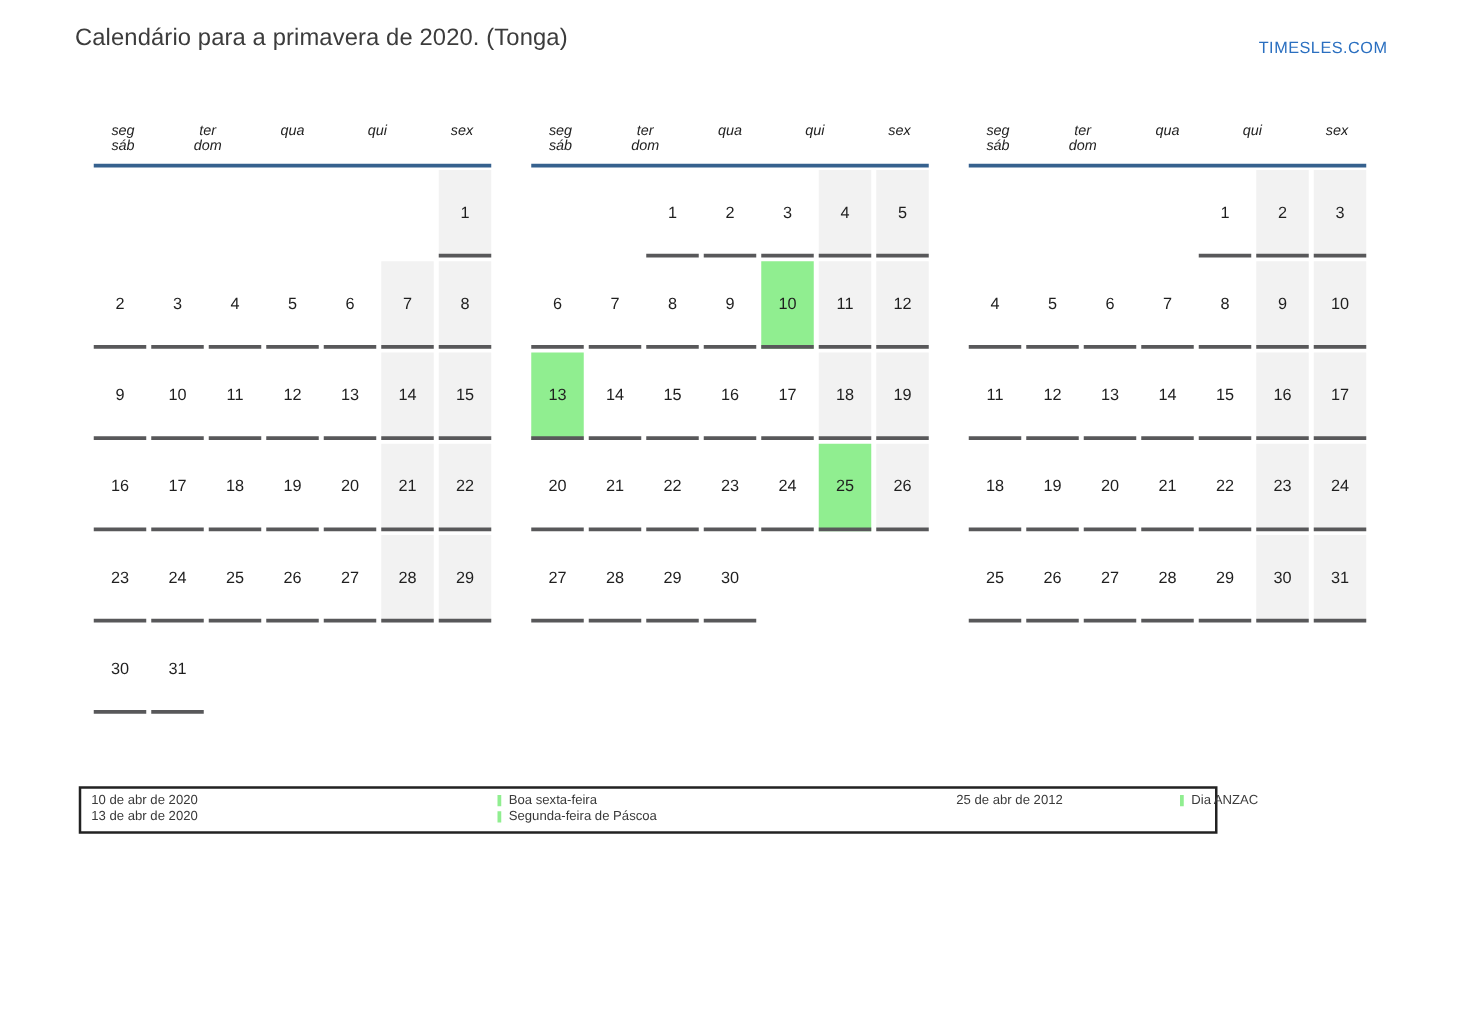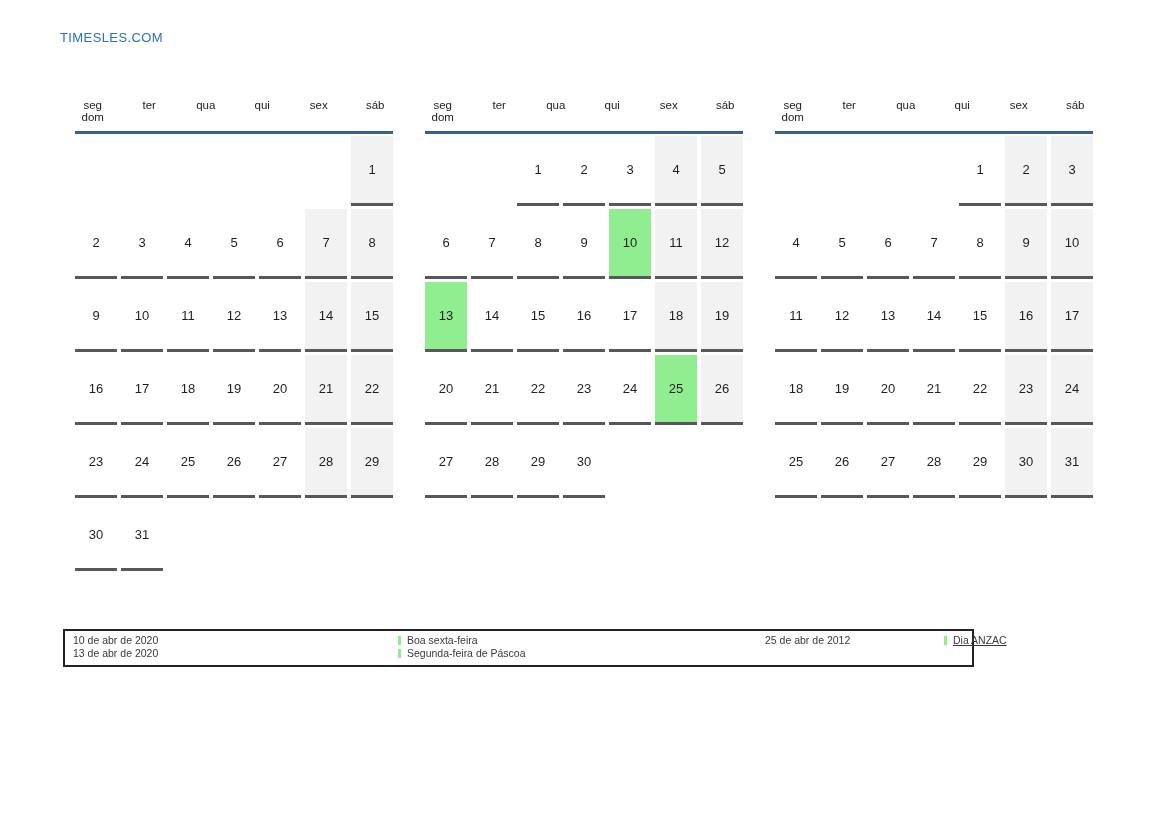--- a/index.html
+++ b/index.html
@@ -23,23 +23,24 @@
   .months{
     position:absolute;top:83px;left:75px;
     display:flex;gap:32px;
   }
   .month{width:318px;}
   .month-title{
     text-align:center;font-size:17px;line-height:20px;
     color:var(--month-title-blue,#2d74b8);
   }
   .weekdays{
-    display:grid;grid-template-columns:repeat(6,1fr);column-gap:21px;
+    display:grid;grid-template-columns:repeat(5,1fr);column-gap:21px;
     margin-top:16px;padding-bottom:8px;
     border-bottom:3px solid var(--header-rule-blue,#36618e);
+    font-style:italic;
   }
   .wd{
     text-align:center;font-size:11.5px;color:#222222;
   }
   .grid{
     display:grid;grid-template-columns:repeat(7,1fr);
     column-gap:4px;row-gap:3px;margin-top:2px;
   }
   .cell{
     height:67px;display:flex;align-items:center;justify-content:center;
@@ -57,26 +58,27 @@
   .lg-col{position:absolute;top:3px;line-height:13px;}
   .lg-line{display:flex;align-items:center;white-space:nowrap;}
   .marker{
     display:inline-block;width:3px;height:9px;
     background:var(--holiday-green,#90ee90);
     margin-right:6px;flex:0 0 auto;
   }
   .g0-dates{left:8px;}
   .g0-labels{left:333px;}
   .g1-dates{left:700px;}
-  .g1-labels{left:879px;text-decoration:underline;}
+  .g1-labels{left:879px;}
 </style>
 </head>
 <body style="--month-title-blue: #2d74b8; --link-blue: #2a6fc0; --header-rule-blue: #36618e; --weekend-gray: #f2f2f2; --holiday-green: #90ee90; --cell-underline-gray: #58585a;">
 
 <div class="header">
+  <h1 class="page-title">Calendário para a primavera de 2020. (Tonga)</h1>
   <a class="site-link" href="#">TIMESLES.COM</a>
 </div>
 
 <div class="months">
     <div class="month">
       <div class="weekdays">
         <div class="wd">seg</div>
         <div class="wd">ter</div>
         <div class="wd">qua</div>
         <div class="wd">qui</div>

